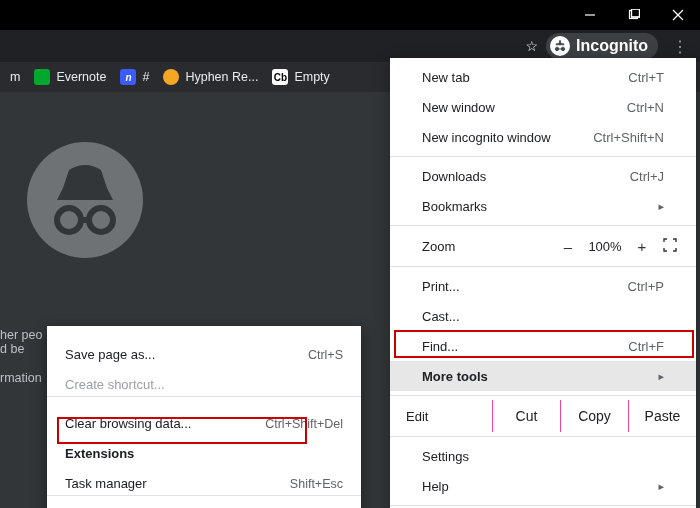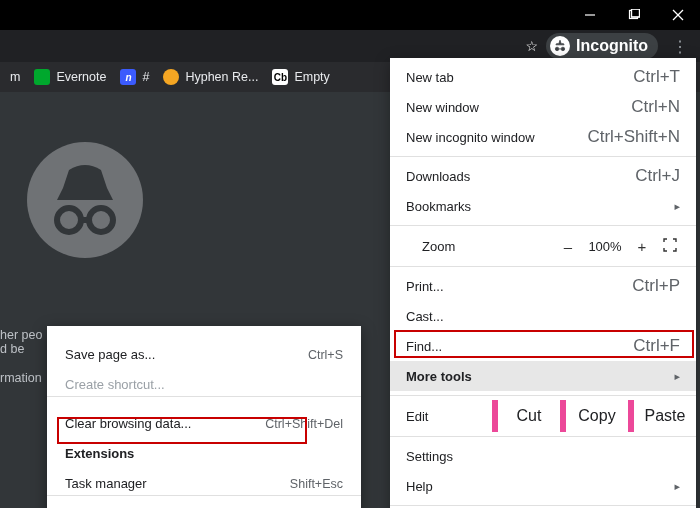--- a/index.html
+++ b/index.html
@@ -28,33 +28,33 @@
 
   
   .page { position: absolute; top: 92px; left: 0; right: 0; bottom: 0; background: #323639; color: #e8eaed; }
   .incog-svg { position:absolute; left:25px; top:48px; }
   .incog-title { position:absolute; left:0; top:192px; font-size:22px; }
   .incog-p1 { position:absolute; left:0; top:236px; font-size:12.5px; color:#bdc1c6; }
   .incog-p2 { position:absolute; left:0; top:279px; font-size:12.5px; color:#bdc1c6; }
 
   
   .menu { position: absolute; right: 4px; top: 58px; width: 306px; background: #fff; box-shadow: 0 4px 14px rgba(0,0,0,0.35); font-size: 13px; color: #202124; padding: 4px 0; }
-  .mrow { display: flex; align-items: center; justify-content: space-between; padding: 0 16px; height: 30px; }
+  .mrow { display: flex; align-items: center; justify-content: space-between; padding: 0 32px; height: 30px; }
   .mrow .lab { flex: 1; }
-  .mrow .sc { color: #5f6368; font-size: 17px; }
+  .mrow .sc { color: #5f6368; font-size: 13px; }
   .sep { height: 1px; background: #e0e0e0; margin: 4px 0; }
   .msub::after { content: "▸"; color:#5f6368; font-size:11px; margin-left:8px;}
   .zoomrow { display:flex; align-items:center; padding:0 12px 0 32px; height:32px; gap:0;}
   .zoomrow .lab{ flex:1;}
   .zbtn{ width:28px; text-align:center; font-size:15px; color:#333;}
   .zval{ width:46px; text-align:center; font-size:13px;}
   .fs{ width:28px; text-align:center;}
   .editrow{ display:flex; align-items:center; padding:0 0 0 16px; height:32px;}
   .editrow .lab{ width:86px;}
-  .ebtn{ flex:1; text-align:center; border-left:6px solid #ec4899; height:100%; display:flex; align-items:center; justify-content:center; font-size:16px;}
+  .ebtn{ flex:1; text-align:center; border-left:1px solid #ec4899; height:100%; display:flex; align-items:center; justify-content:center; font-size:14px;}
 
   .hl{ position:absolute; border:2px solid #c80000; pointer-events:none;}
   .hl1{ right:6px; top:330px; width:300px; height:28px;}
   .mt-row{ background:#e7e7e7;}
 
   
   .submenu{ position:absolute; left:47px; top:326px; width:314px; background:#fff; box-shadow:0 4px 14px rgba(0,0,0,0.4); font-size:13px; color:#202124; padding:6px 0;}
   .srow{ display:flex; align-items:flex-end; justify-content:space-between; padding:0 18px; height:30px;}
   .srow .sc{ color:#5f6368; font-size:12.5px;}
   .sdis{ color:#9aa0a6;}

